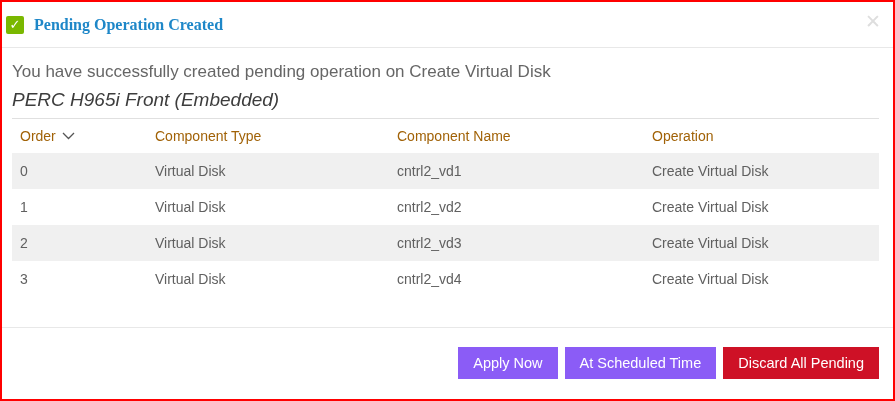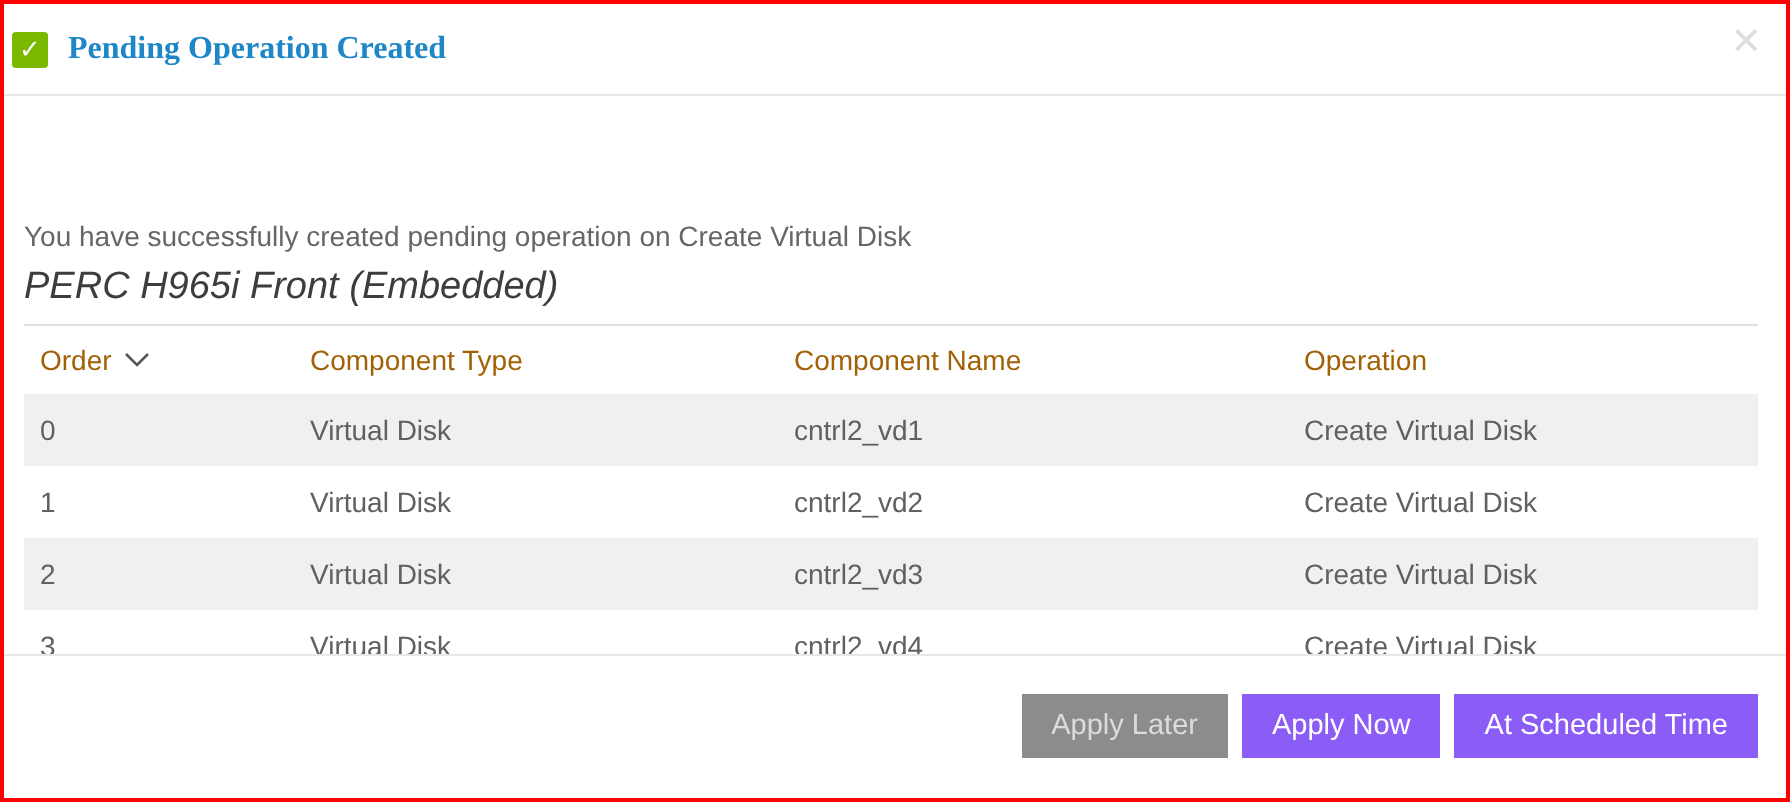--- a/index.html
+++ b/index.html
@@ -53,24 +53,23 @@
     cursor: pointer;
     user-select: none;
   }
   
   .body {
     flex: 1 1 auto;
     padding: 14px 14px 0 10px;
     overflow: hidden;
   }
   .message {
-    font-size: 14px;
+    font-size: 17px;
     color: #666;
     margin-bottom: 7px;
-    margin-top: 48px;
   }
   .controller {
     font-size: 19px;
     color: #3d3d3d;
     margin-bottom: 7px;
     font-style: italic;
   }
   
   table {
     width: 100%;
@@ -177,18 +176,18 @@
           <td>3</td>
           <td>Virtual Disk</td>
           <td>cntrl2_vd4</td>
           <td>Create Virtual Disk</td>
         </tr>
       </tbody>
     </table>
   </div>
 
   <div class="footer">
-    <button class="btn gray">Apply Later</button>
     <button class="btn blue">Apply Now</button>
     <button class="btn blue">At Scheduled Time</button>
+    <button class="btn red">Discard All Pending</button>
   </div>
 
 </div>
 
 </body></html>

